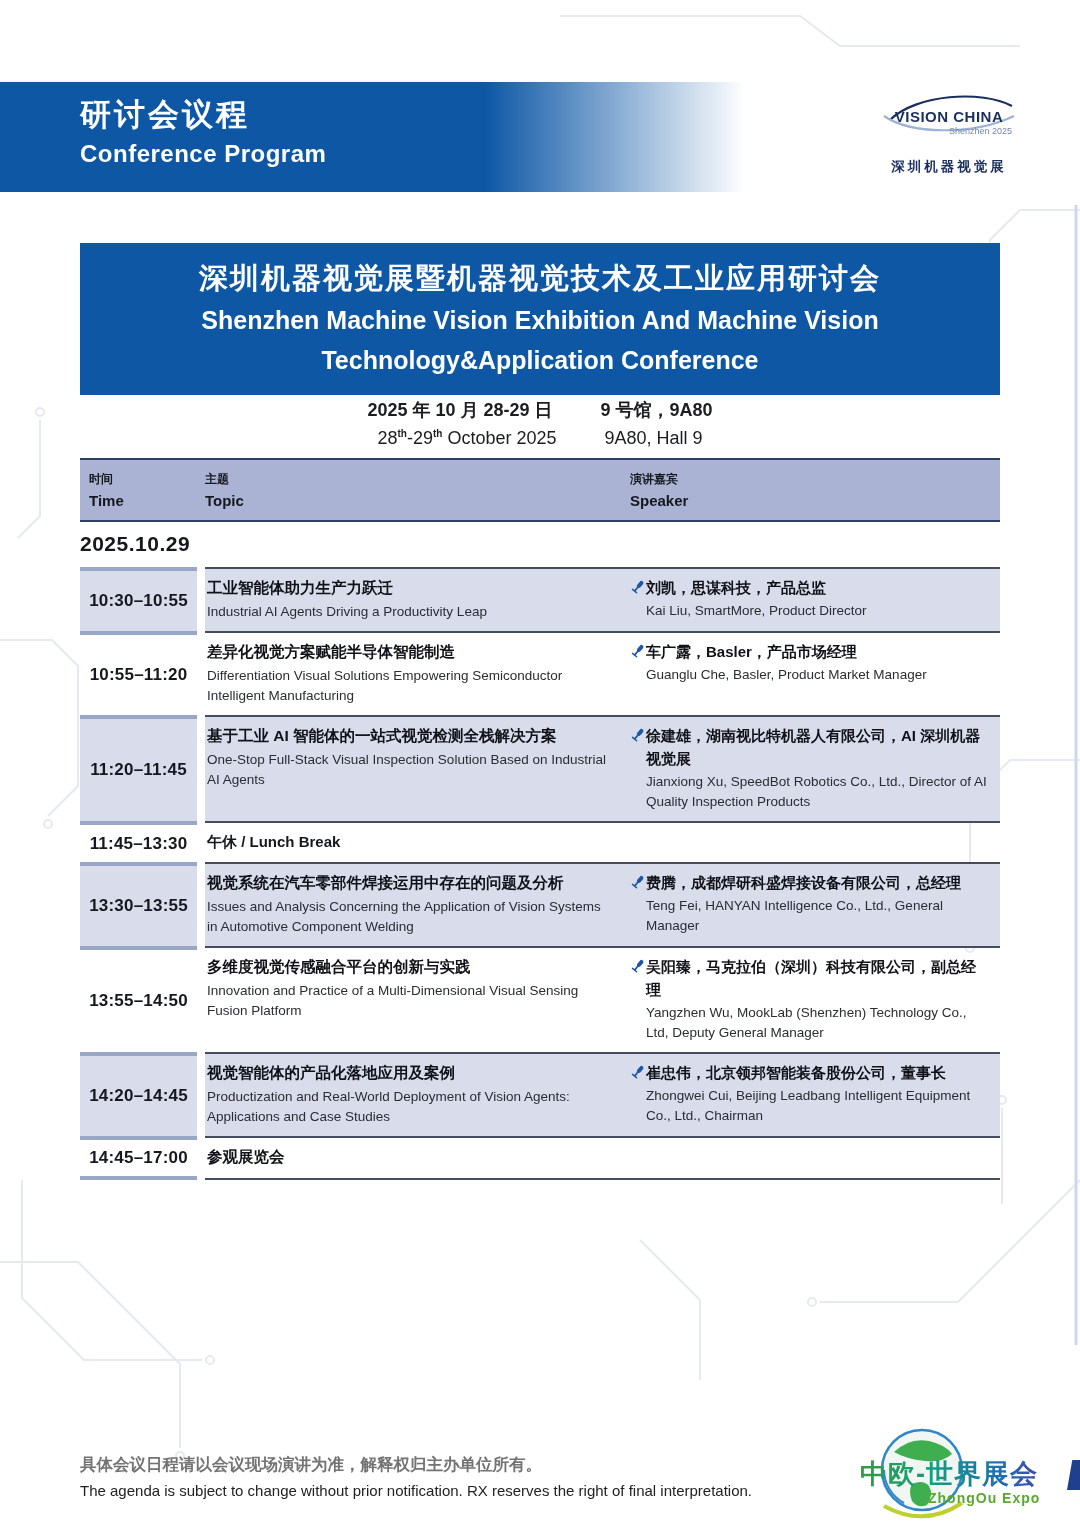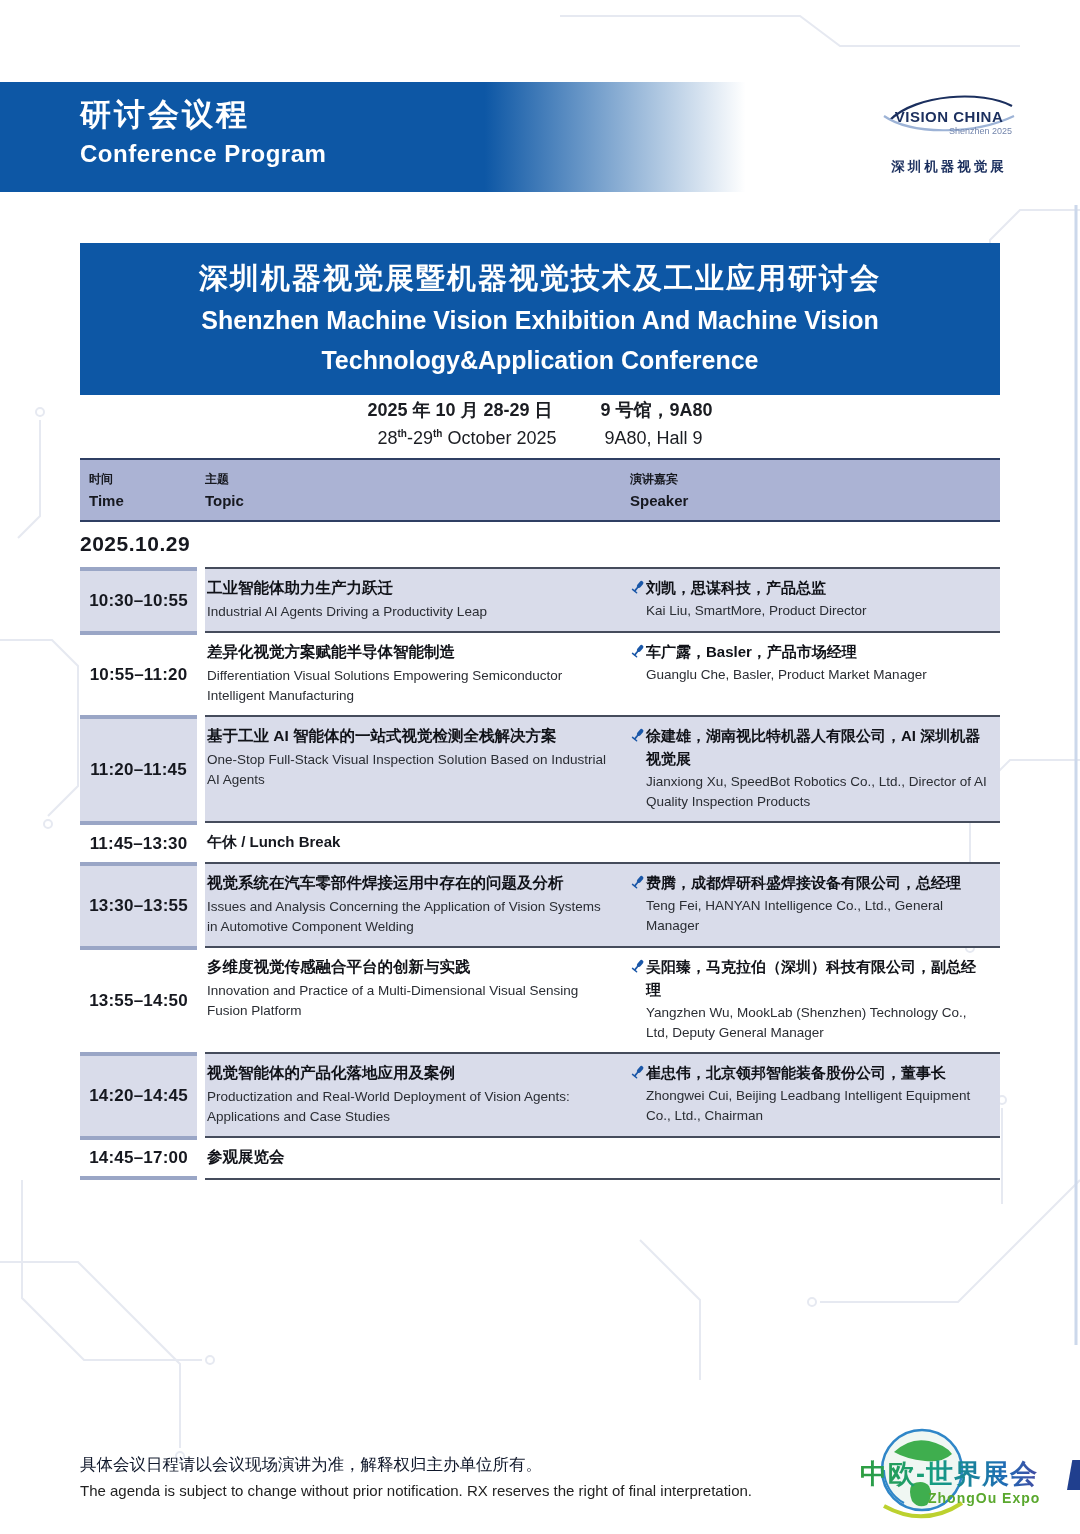--- a/index.html
+++ b/index.html
@@ -68,21 +68,21 @@
   .topic-cn{font-size:15.5px;font-weight:600;line-height:24px;color:#101218;}
   .topic-en{font-size:13.5px;line-height:20px;color:#2a2d33;margin-top:2px;}
   .speaker{flex:1;display:flex;padding-right:12px;}
   .mic-wrap{flex:0 0 auto;margin-top:3px;}
   .speaker-cn{font-size:15px;font-weight:600;line-height:23px;color:#101218;}
   .speaker-en{font-size:13.5px;line-height:20px;color:#2a2d33;margin-top:2px;}
   .break-label{font-size:15px;font-weight:600;line-height:22px;padding-top:1px;}
 
   
   .footer-note{position:absolute;left:80px;top:1452px;}
-  .note-cn{font-size:16.5px;font-weight:normal;line-height:24px;color:#0f172a;}
+  .note-cn{font-size:16.5px;font-weight:bold;line-height:24px;color:#737373;}
   .note-en{font-size:15px;line-height:22px;margin-top:4px;color:#222;}
 
   .expo{position:absolute;left:860px;top:1424px;width:220px;height:106px;}
   .expo-globe{position:absolute;left:14px;top:0;}
   .expo-cn{
     position:absolute;left:0;top:32px;width:206px;
     font-size:27px;font-weight:bold;letter-spacing:1px;white-space:nowrap;
     background:linear-gradient(90deg,#2f9e3f 0%,#159d80 35%,#1f6cb5 70%,#5f2f93 100%);
     -webkit-background-clip:text;background-clip:text;
     color:#1f7a3c;-webkit-text-fill-color:transparent;

